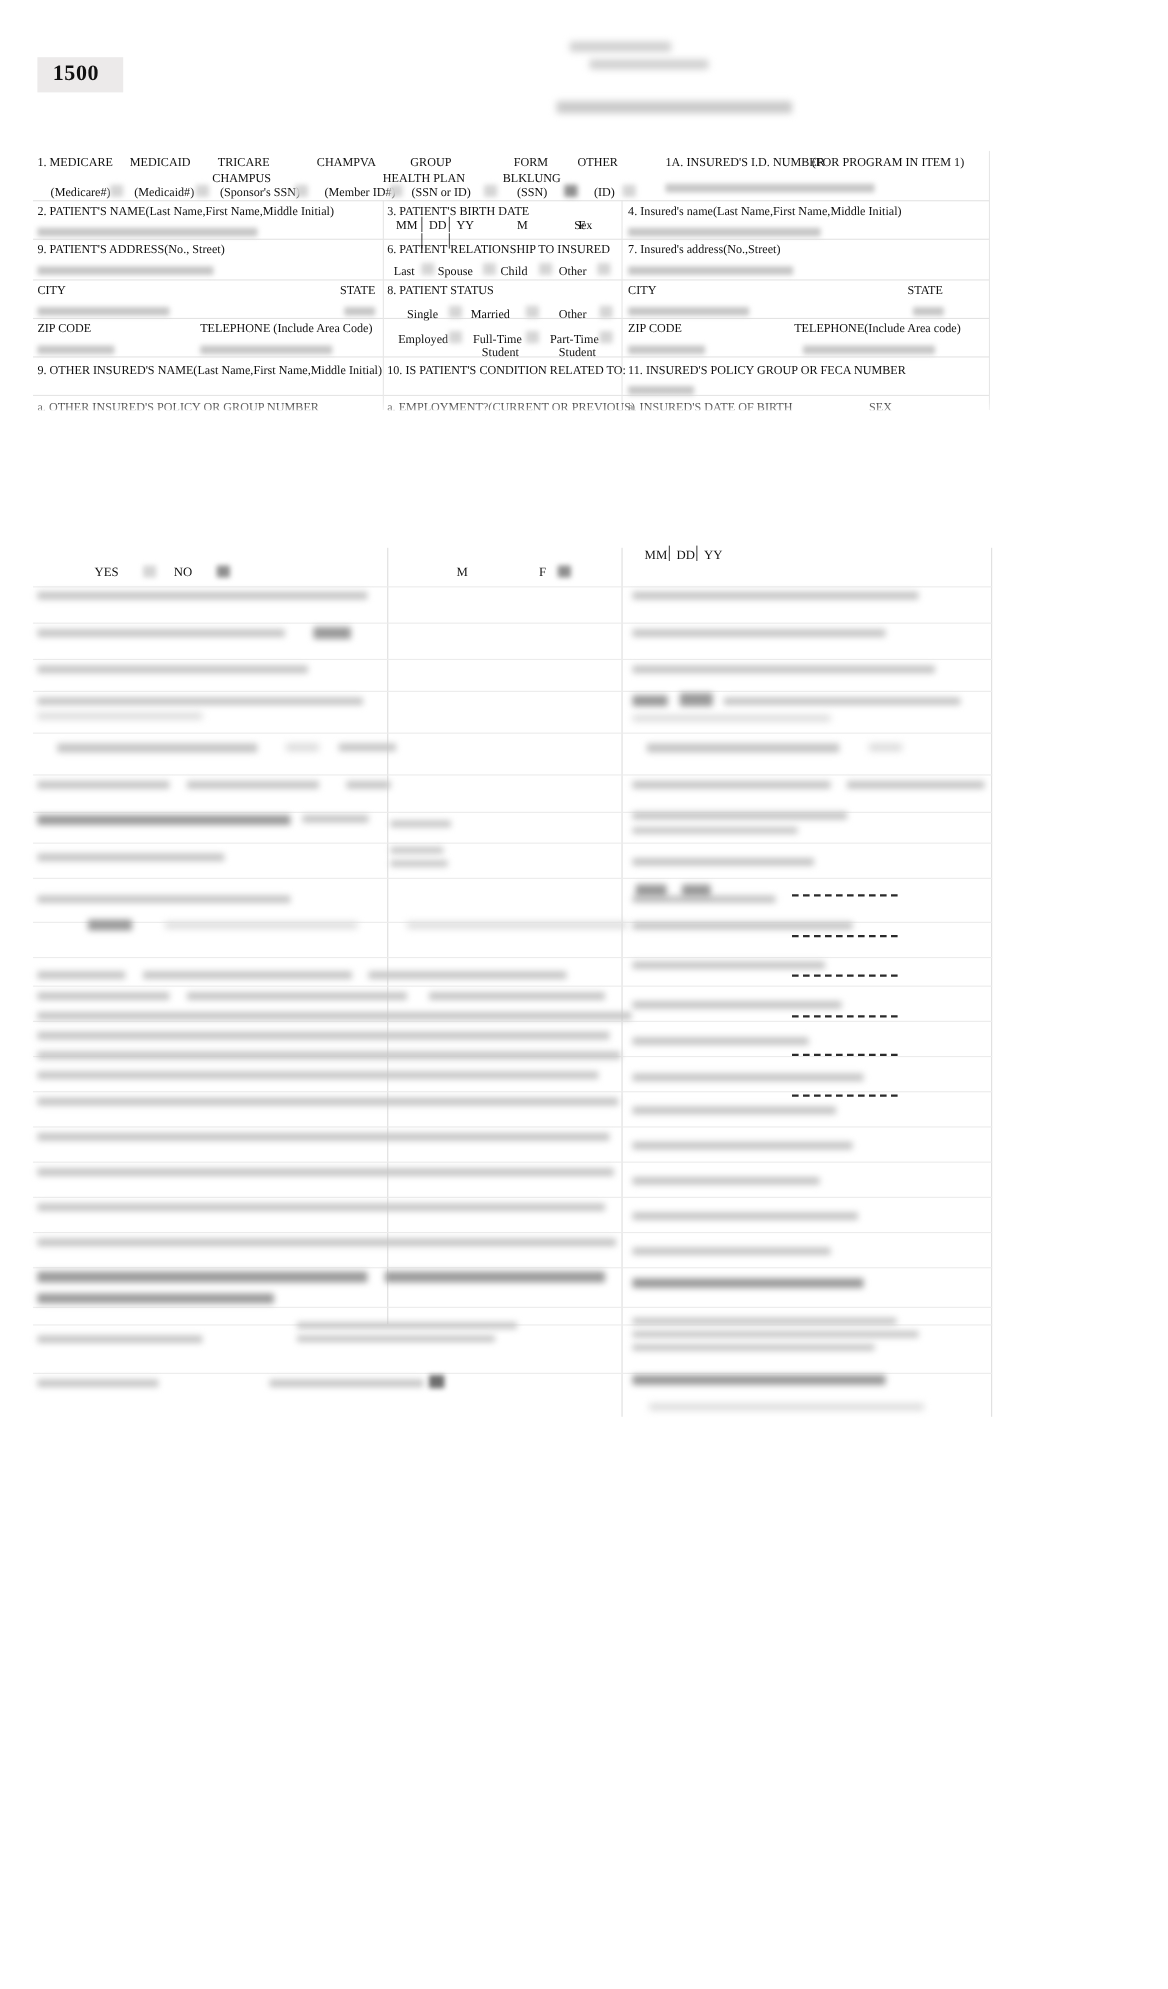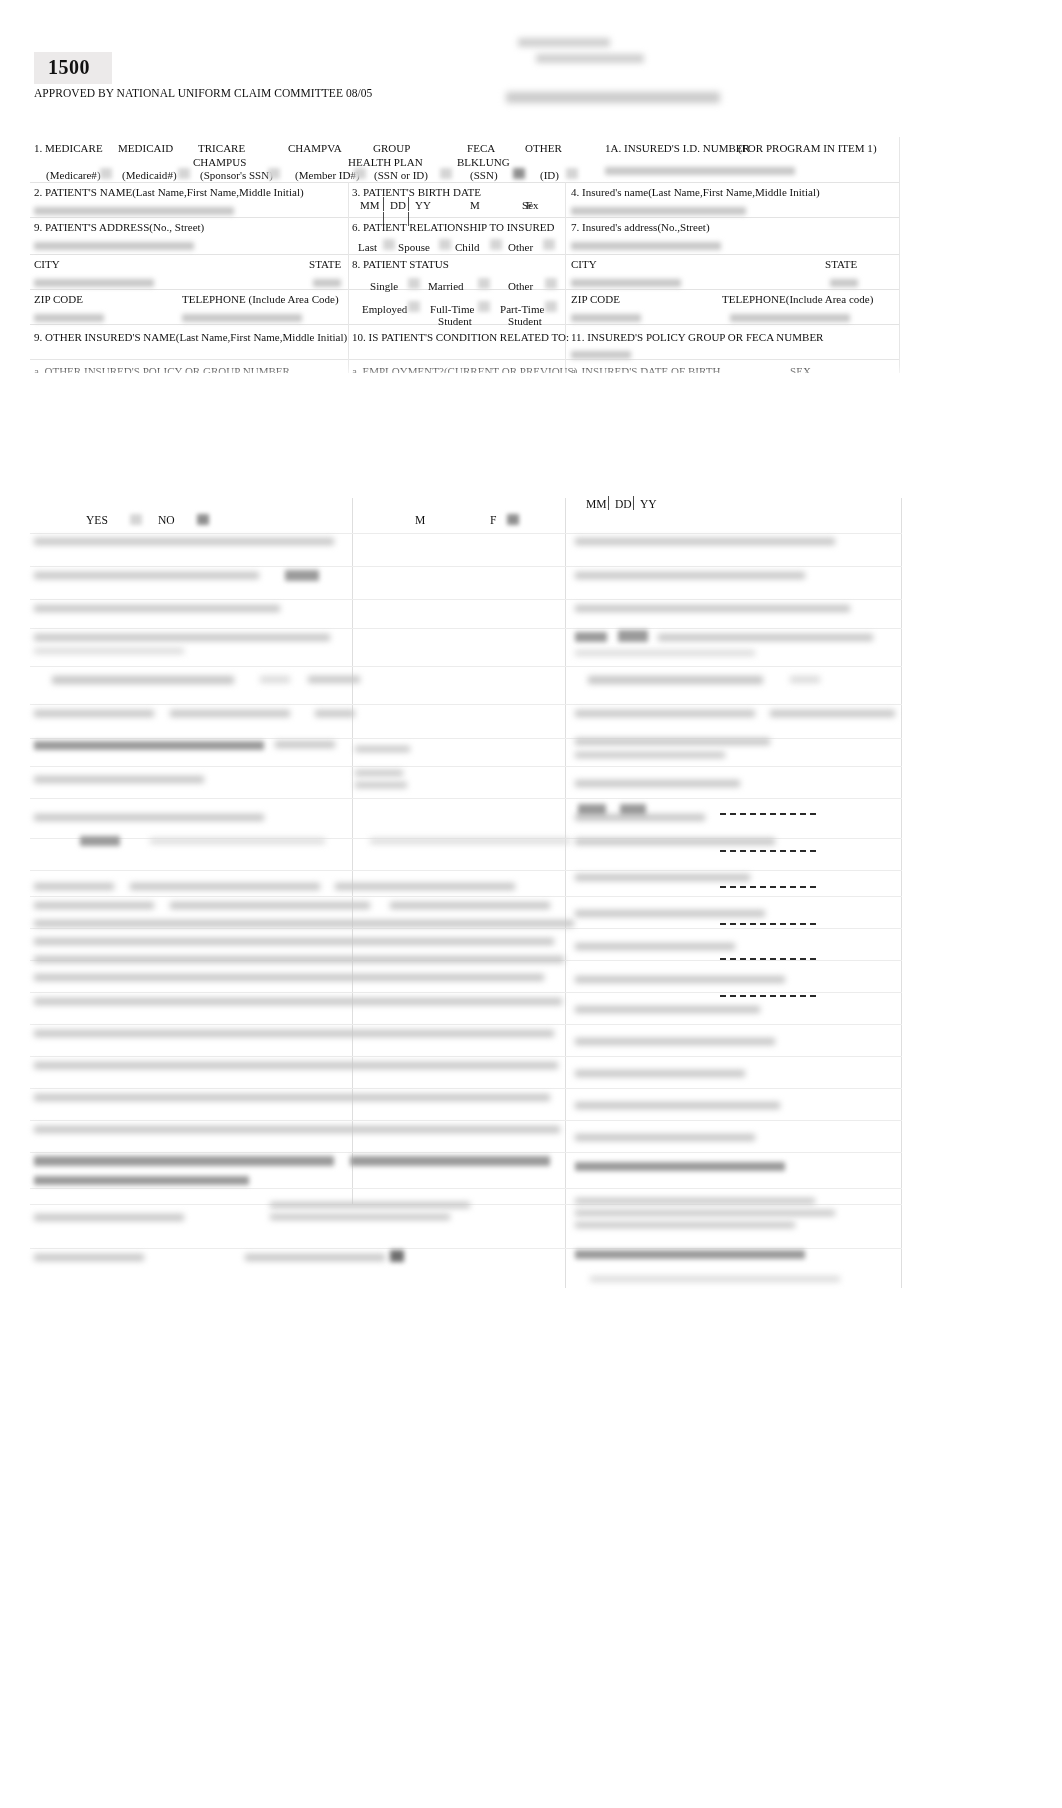--- a/index.html
+++ b/index.html
@@ -92,21 +92,20 @@
   }
   .vsep{position:absolute;width:1px;background:#dedede;}
 </style>
 </head>
 <body>
 
 <div class="page">
 
   <div class="hdr">
     <div class="box1500">1500</div>
-    <div class="form-sub">APPROVED BY NATIONAL UNIFORM CLAIM COMMITTEE 08/05</div>
   </div>
 
   <div class="carrier">
     <div class="ln a"></div>
     <div class="ln b"></div>
   </div>
   <div class="carrier2"></div>
 
   <div class="grid">
 
@@ -122,21 +121,21 @@
     <div class="vline" style="left:869px;top:0px;height:236px"></div>
 
     <div class="lbl" style="left:4px;top:5px">1. MEDICARE</div>
     <div class="lbl" style="left:0px;top:5px;width:0;overflow:visible"></div>
     <div class="lbl" style="left:88px;top:5px">MEDICAID</div>
     <div class="lbl" style="left:168px;top:5px">TRICARE</div>
     <div class="lbl" style="left:163px;top:19px">CHAMPUS</div>
     <div class="lbl" style="left:258px;top:5px">CHAMPVA</div>
     <div class="lbl" style="left:343px;top:5px">GROUP</div>
     <div class="lbl" style="left:318px;top:19px">HEALTH PLAN</div>
-    <div class="lbl" style="left:437px;top:5px">FECA</div>
+    <div class="lbl" style="left:437px;top:5px">FORM</div>
     <div class="lbl" style="left:427px;top:19px">BLKLUNG</div>
     <div class="lbl" style="left:495px;top:5px">OTHER</div>
 
     <div class="lbl" style="left:16px;top:32px">(Medicare#)</div>
     <div class="lbl" style="left:92px;top:32px">(Medicaid#)</div>
     <div class="lbl" style="left:170px;top:32px">(Sponsor's SSN)</div>
     <div class="lbl" style="left:265px;top:32px">(Member ID#)</div>
     <div class="lbl" style="left:344px;top:32px">(SSN or ID)</div>
     <div class="lbl" style="left:440px;top:32px">(SSN)</div>
     <div class="lbl" style="left:510px;top:32px">(ID)</div>

